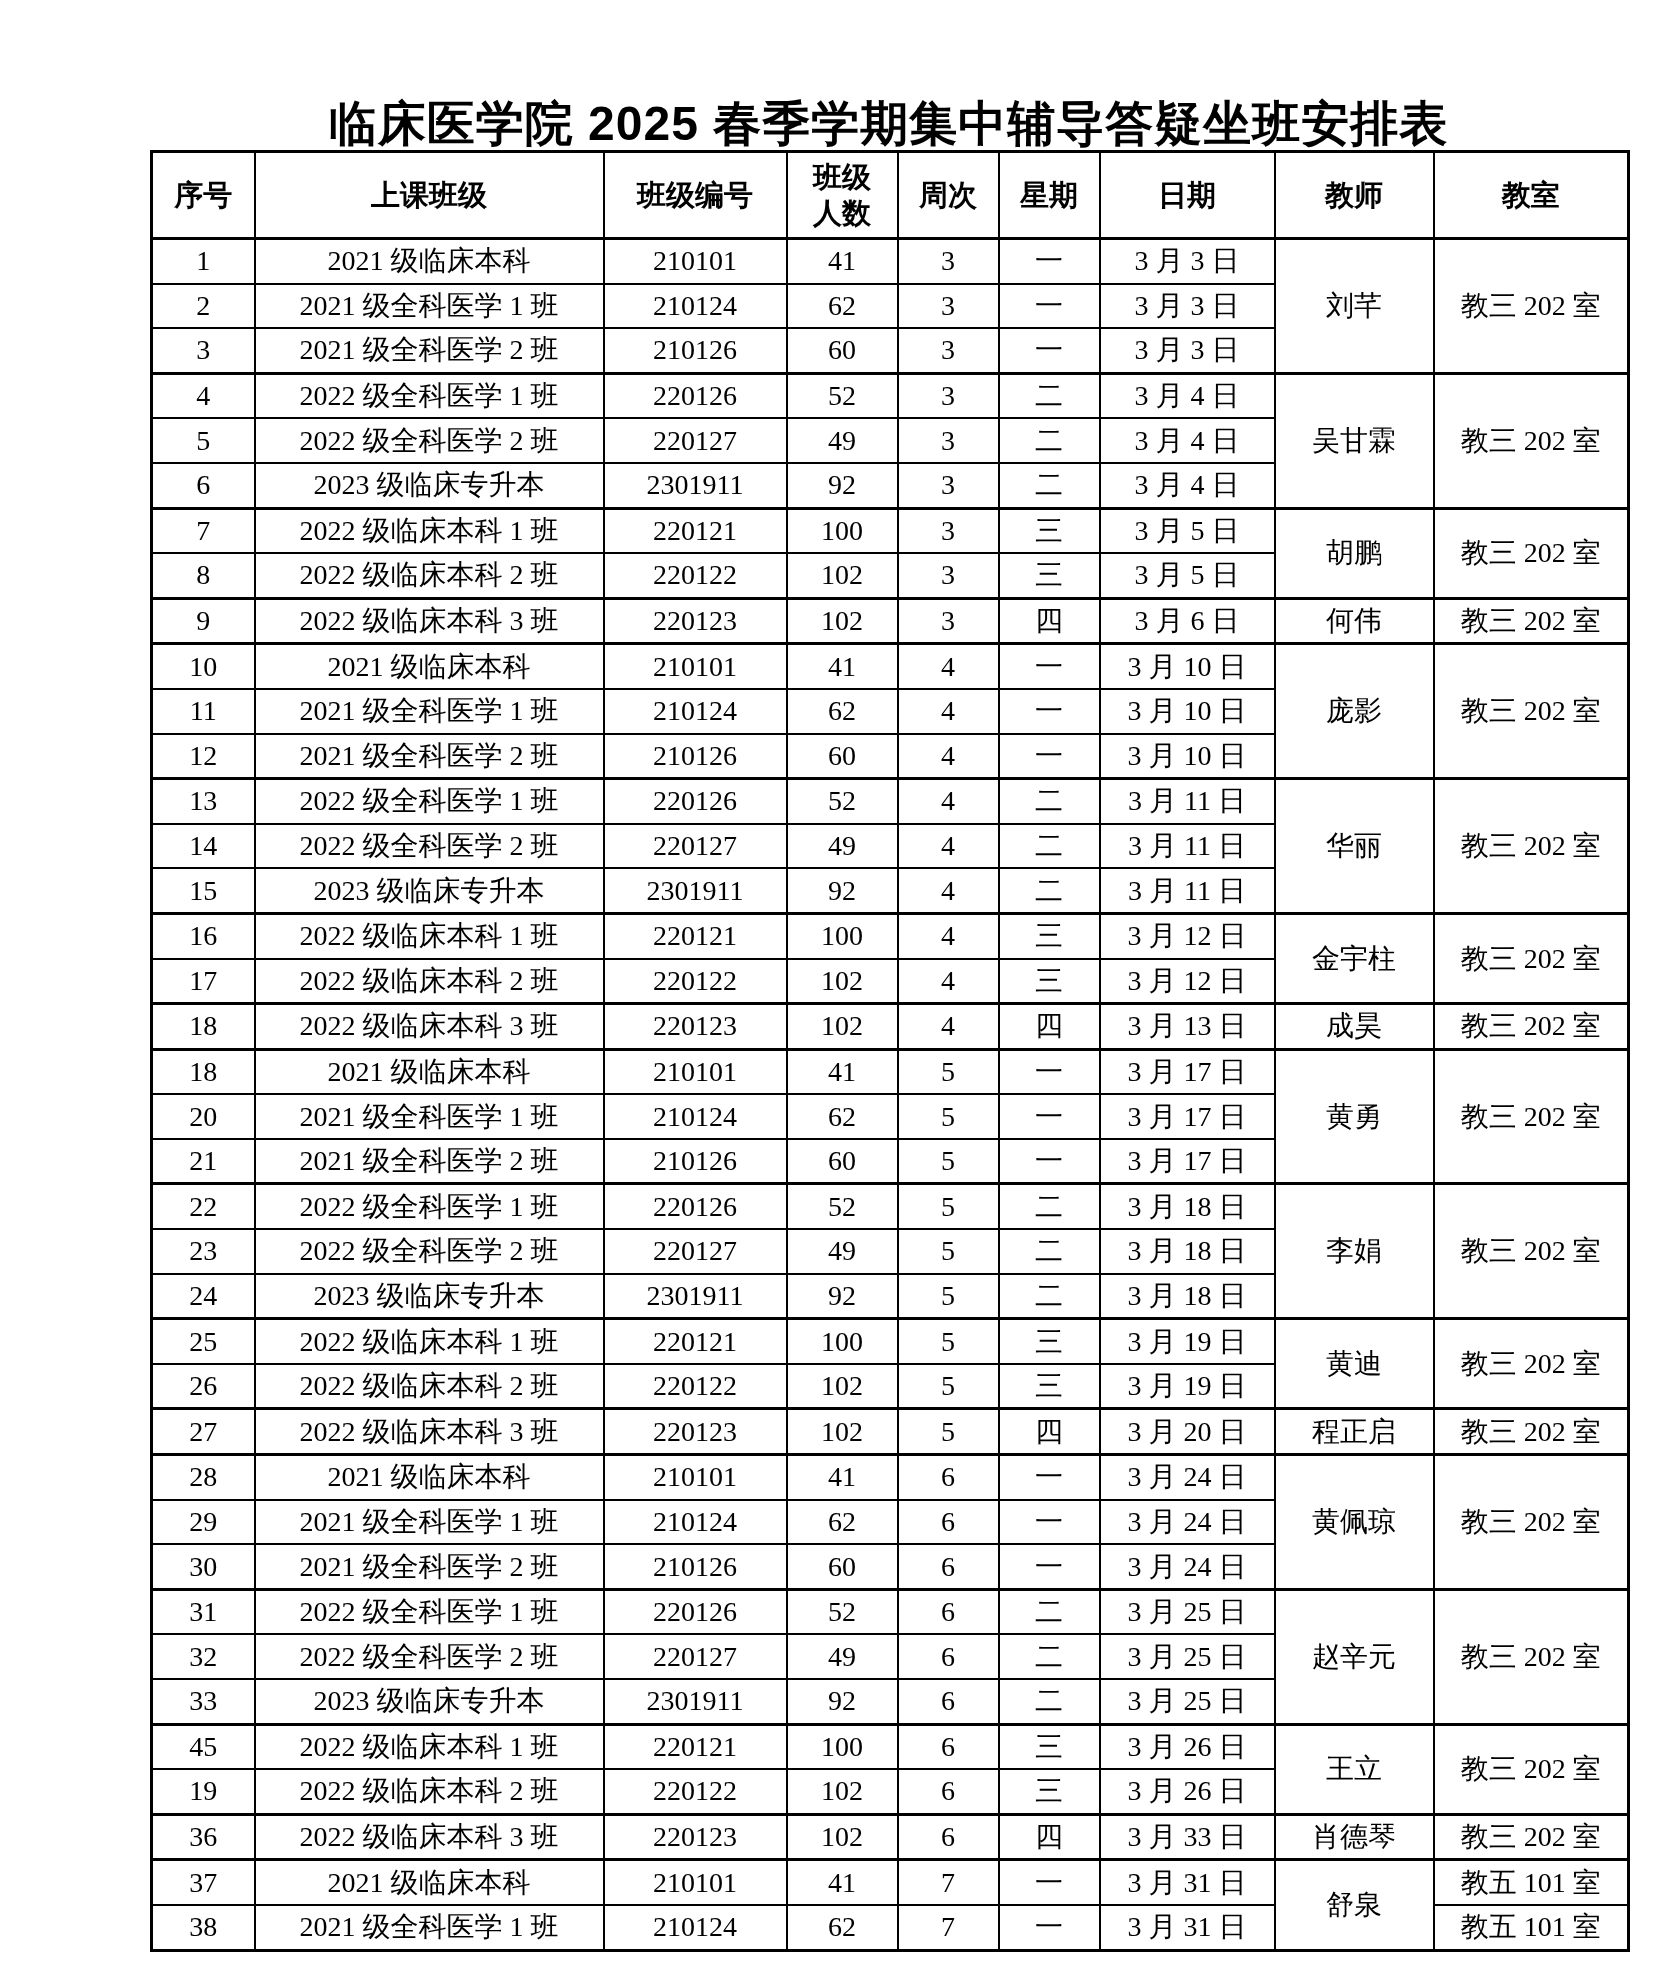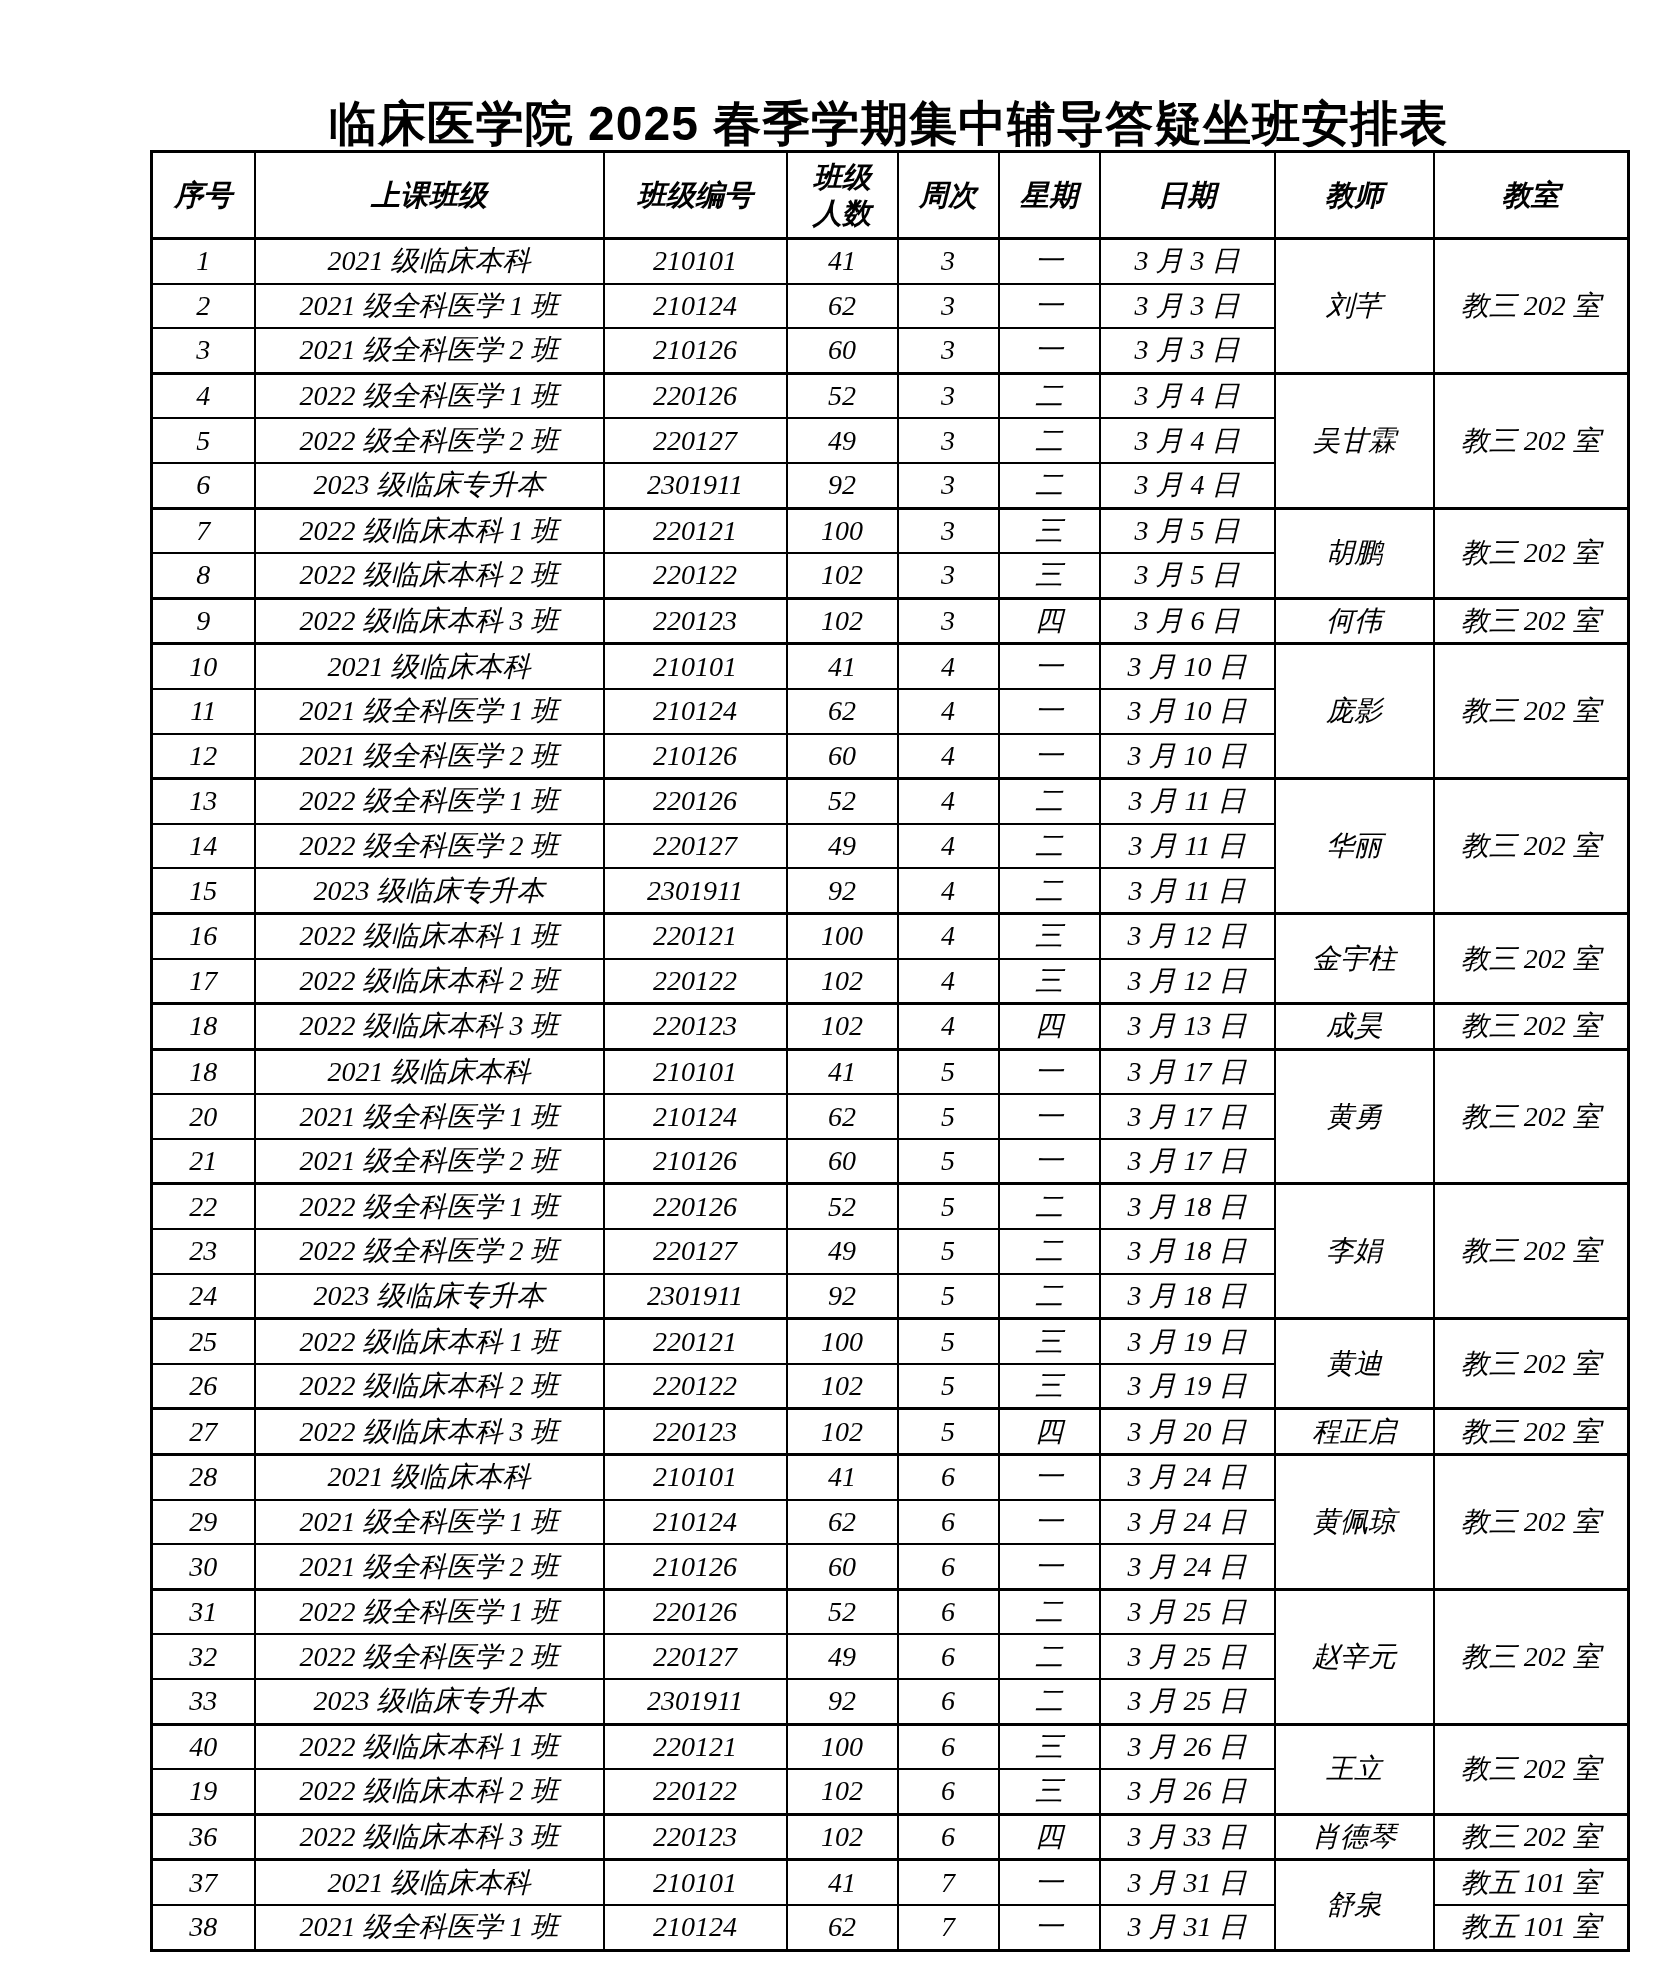--- a/index.html
+++ b/index.html
@@ -30,21 +30,20 @@
     margin-top: 48px;
   }
   table.schedule {
     position: absolute;
     top: 150px;
     left: 150px;
     width: 1477px;
     border-collapse: collapse;
     table-layout: fixed;
     border: 3px solid #000;
-    font-style: italic;
   }
   table.schedule th {
     border: 2px solid #000;
     border-bottom: 3px solid #000;
     font-weight: 700;
     font-size: 29px;
     height: 84px;
     padding: 0;
     text-align: center;
     vertical-align: middle;
@@ -415,21 +414,21 @@
       <tr>
         <td>33</td>
         <td>2023 级临床专升本</td>
         <td>2301911</td>
         <td>92</td>
         <td>6</td>
         <td>二</td>
         <td>3 月 25 日</td>
       </tr>
       <tr class="group-start">
-        <td>40</td>
+        <td>45</td>
         <td>2022 级临床本科 1 班</td>
         <td>220121</td>
         <td>100</td>
         <td>6</td>
         <td>三</td>
         <td>3 月 26 日</td>
         <td rowspan="2">王立</td>
         <td rowspan="2">教三 202 室</td>
       </tr>
       <tr>

